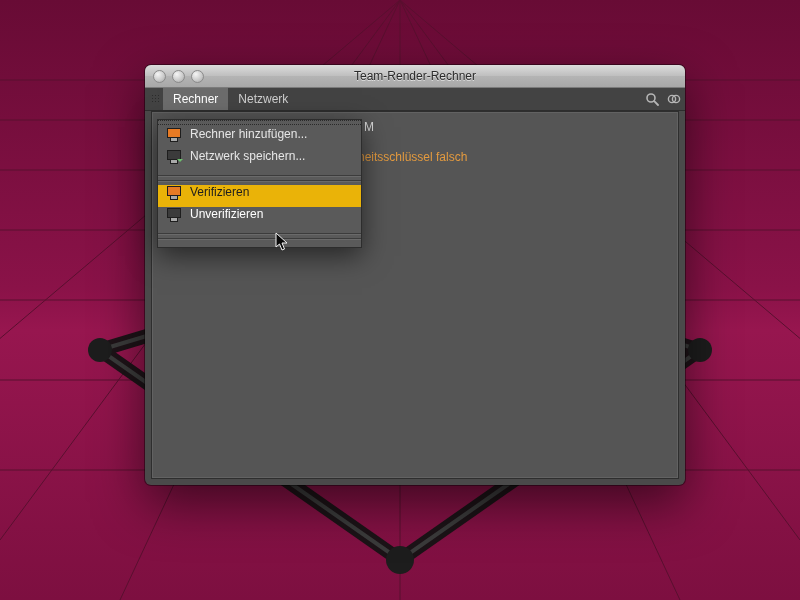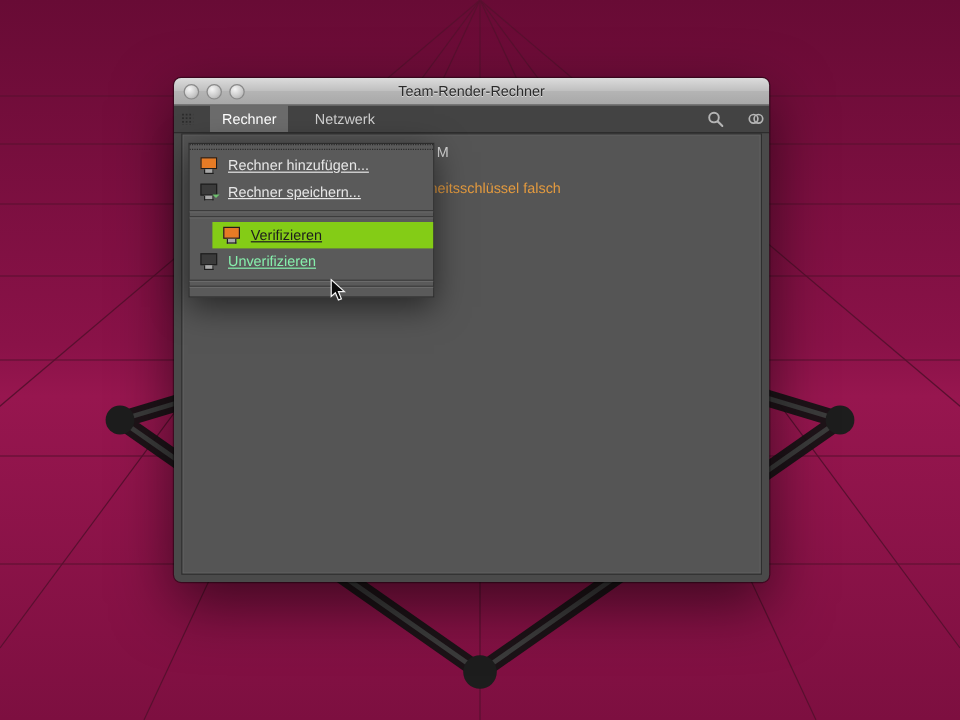--- a/index.html
+++ b/index.html
@@ -14,21 +14,21 @@
     position: absolute; inset: 0;
     background: linear-gradient(180deg, #680b35 0%, #8a1248 48%, #97164f 55%, #7d0f40 100%);
     overflow: hidden;
   }
   .viewport svg { position: absolute; inset:0; }
 
   
   .window {
     position: absolute;
     left: 145px; top: 65px;
-    width: 496px; height: 420px;
+    width: 540px; height: 420px;
     border-radius: 6px;
     box-shadow: 0 18px 50px rgba(0,0,0,.55), 0 0 0 1px rgba(0,0,0,.4);
     overflow: hidden;
     background: #4a4a4a;
   }
   .titlebar {
     height: 22px;
     background: linear-gradient(180deg,#dcdcdc,#bfbfbf 49%,#b4b4b4 51%,#a8a8a8);
     border-bottom: 1px solid #7b7b7b;
     display: flex; align-items: center;
@@ -44,21 +44,20 @@
   }
   .title { position:absolute; left:0; right:0; text-align:center; font-size:12px; font-weight:500; pointer-events:none;}
 
   .menubar {
     height: 22px;
     background: #434343;
     border-bottom: 1px solid #2d2d2d;
     display:flex; align-items:stretch;
     color:#cfcfcf;
     padding-left: 4px;
-    gap: 12px;
   }
   .menubar .grip {
     width:14px; display:flex; align-items:center; justify-content:center;
   }
   .menubar .grip span{
     width:10px; height:10px;
     background-image: radial-gradient(#1d1d1d 1px, transparent 1px);
     background-size: 3px 3px;
     opacity:.6;
   }
@@ -105,30 +104,29 @@
     box-shadow: 0 8px 26px rgba(0,0,0,.55);
     padding:4px 0;
   }
   .dropdown .grip-edge{
     height:3px;
     margin:-4px 0 2px;
     border-top:1px dotted #2a2a2a;
     border-bottom:1px dotted #2a2a2a;
   }
   .dd-item{
-    display:flex; align-items:center;
+    display:flex; 
     height:22px;
     padding: 0 10px 0 8px;
     color:#e6e6e6;
     cursor:default;
-    text-decoration:underline;
   }
   .dd-item .ico{ width:16px; height:16px; margin-right:8px; position:relative; flex:0 0 16px;}
-  .dd-item.highlight{ background:#84cc16; color:#1d1d1d;margin-left:19px;}
-  .dd-item.disabled{ color:#86efac;}
+  .dd-item.highlight{ background:#eab308; color:#1d1d1d;}
+  .dd-item.disabled{ color:#ffffff;}
   .dd-sep{ height:1px; background:#3c3c3c; margin:4px 0; box-shadow:0 1px 0 #6a6a6a;}
   
   .mi-scr{position:absolute; left:1px; top:1px; right:1px; bottom:5px; border:1px solid #1e1e1e; background:#3b3b3b;}
   .mi-base{position:absolute; left:4px; right:4px; bottom:1px; height:3px; background:#a9a9a9; border:1px solid #1e1e1e; border-top:none;}
   .mi-orange .mi-scr{ background:#e77b25;}
   .mi-net{position:absolute; right:-1px; bottom:-1px; width:8px;height:8px; border-radius:50%; background:#62c0ff; box-shadow:0 0 0 1px #1a1a1a;}
   .mi-arr-up{position:absolute; right:-1px; top:-1px; width:0;height:0;border:3px solid transparent;border-bottom-color:#6ec06e;}
   .mi-arr-dn{position:absolute; right:-1px; bottom:0; width:0;height:0;border:3px solid transparent;border-top-color:#6ec06e;}
   .mi-gear{position:absolute; inset:0; border-radius:50%; background:#cfaa33; box-shadow: inset 0 0 0 3px #3a2e0a; }
   .mi-sq{position:absolute; left:3px; top:3px; right:3px; bottom:3px; background:#9a9a9a; border:1px solid #2a2a2a;}
@@ -236,21 +234,21 @@
         <span class="mi-base"></span>
       </span>
     <span class="dd-label">Rechner hinzufügen...</span>
   </div>
   <div class="dd-item">
     <span class="ico">
         <span class="mi-scr"></span>
         <span class="mi-base"></span>
         <span class="mi-arr-dn"></span>
       </span>
-    <span class="dd-label">Rechner speichern...</span>
+    <span class="dd-label">Netzwerk speichern...</span>
   </div>
 
   <div class="dd-sep"></div>
 
 
   <div class="dd-sep"></div>
 
   <div class="dd-item highlight">
     <span class="ico mi-orange">
         <span class="mi-scr"></span>

